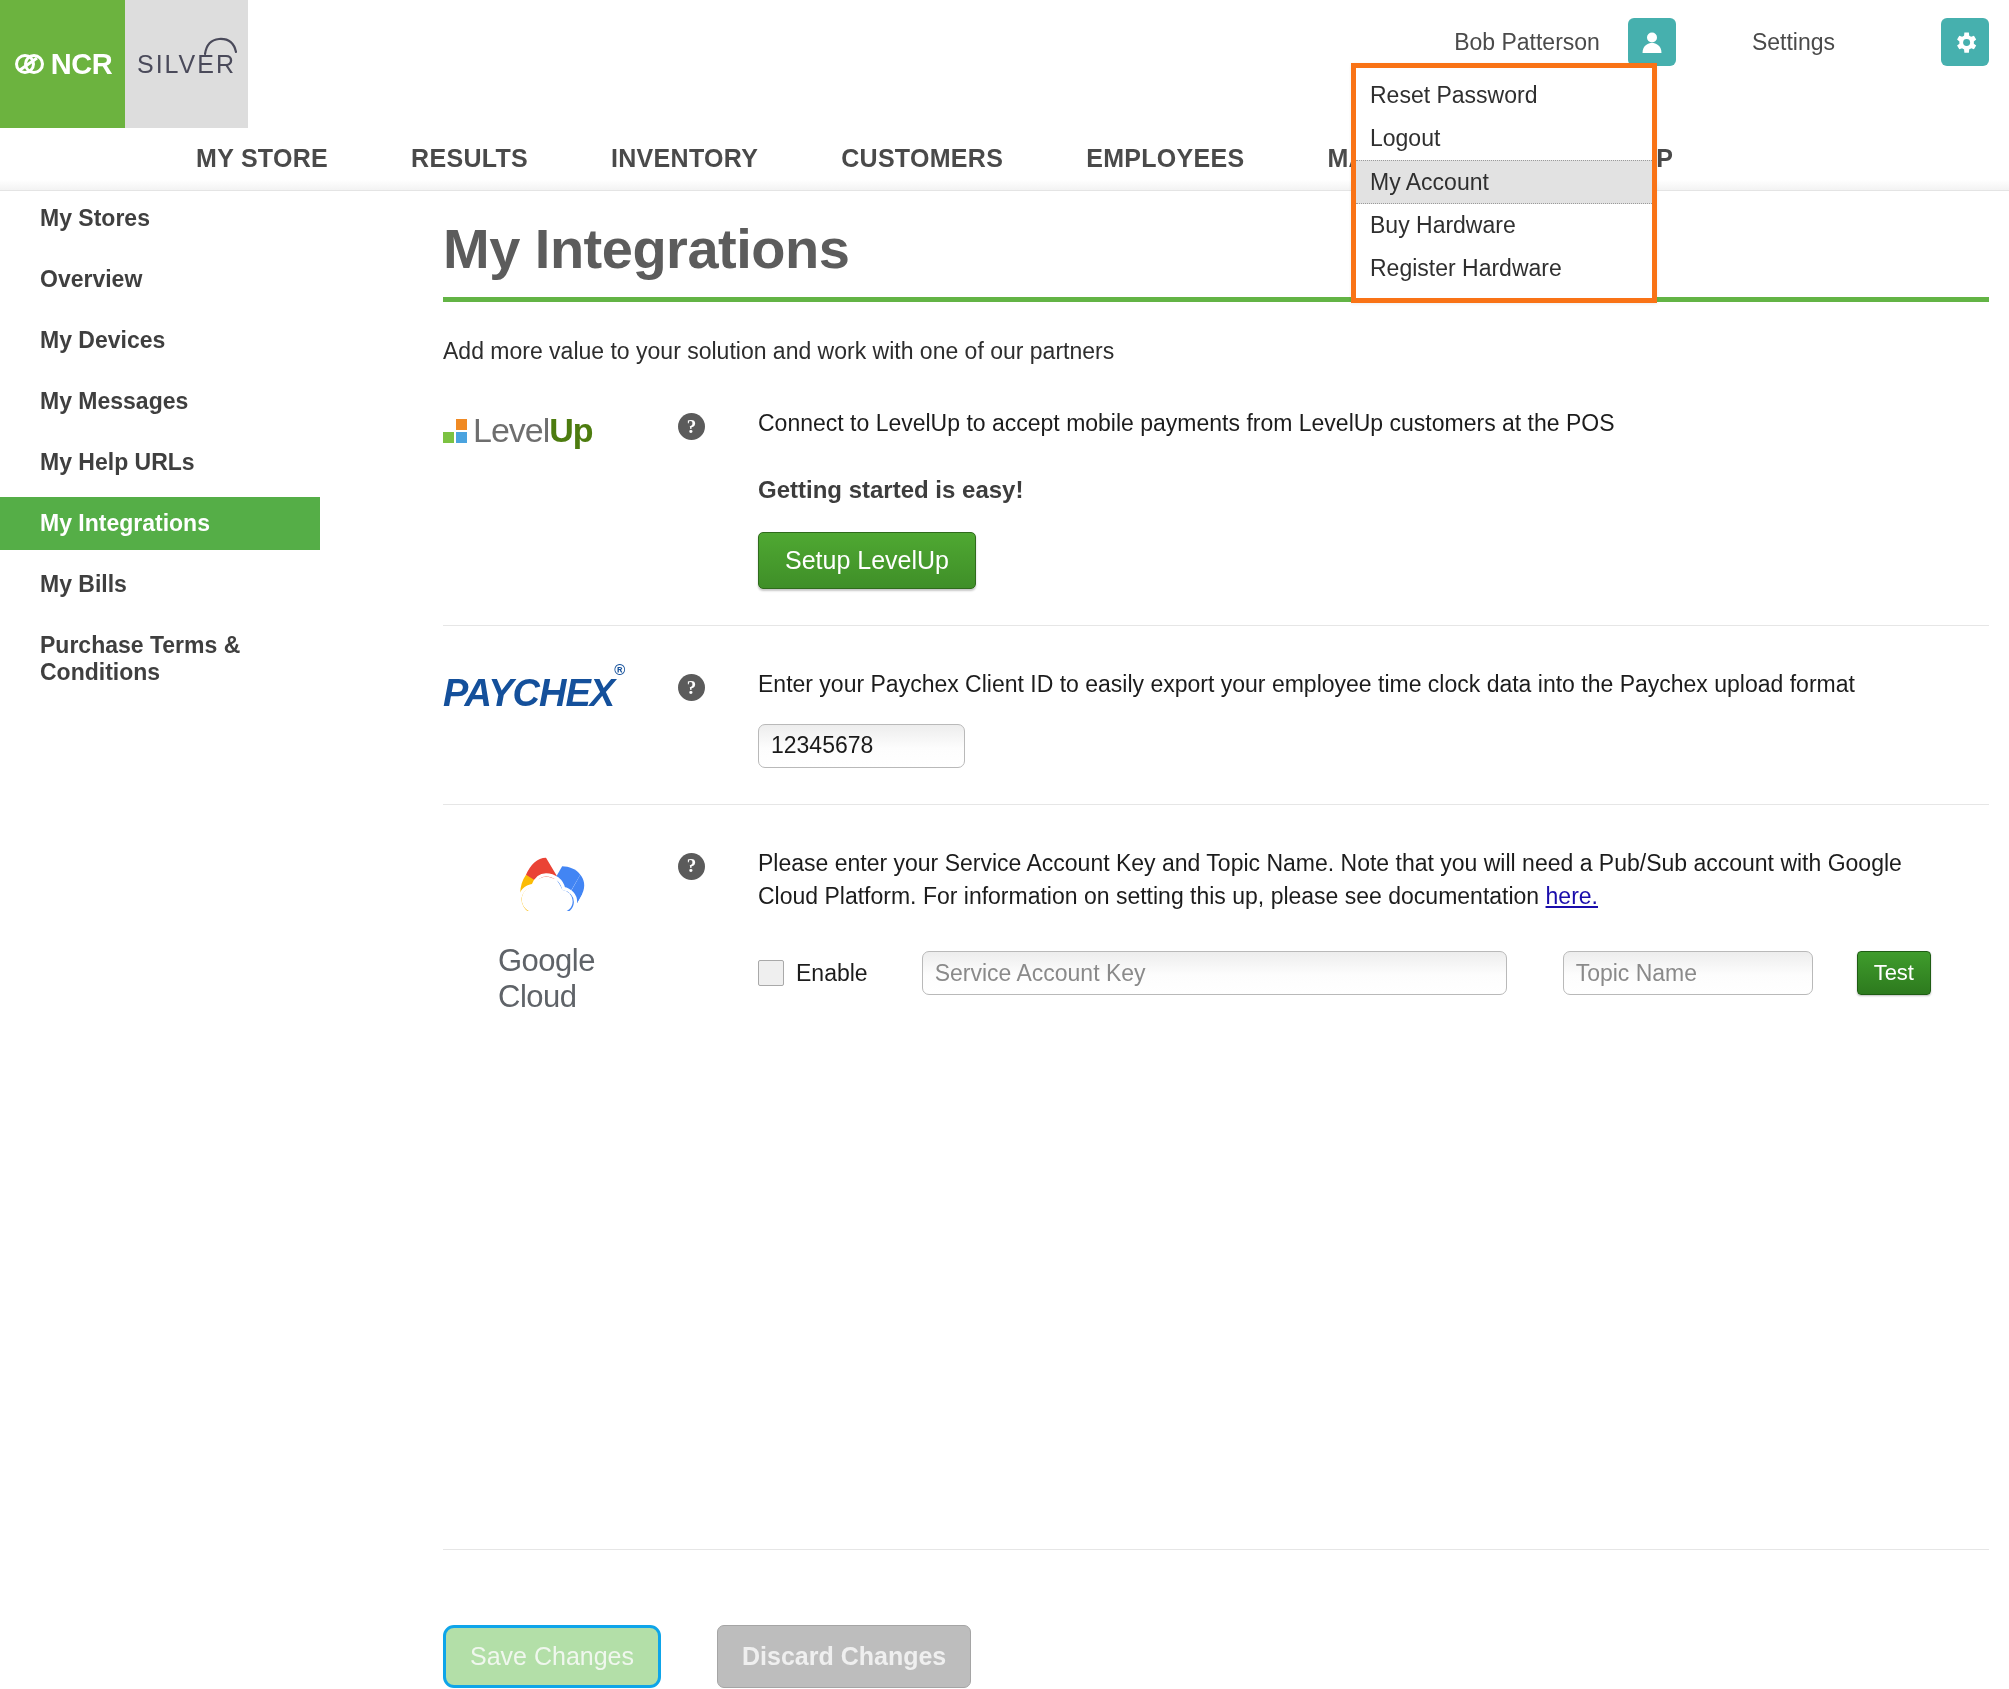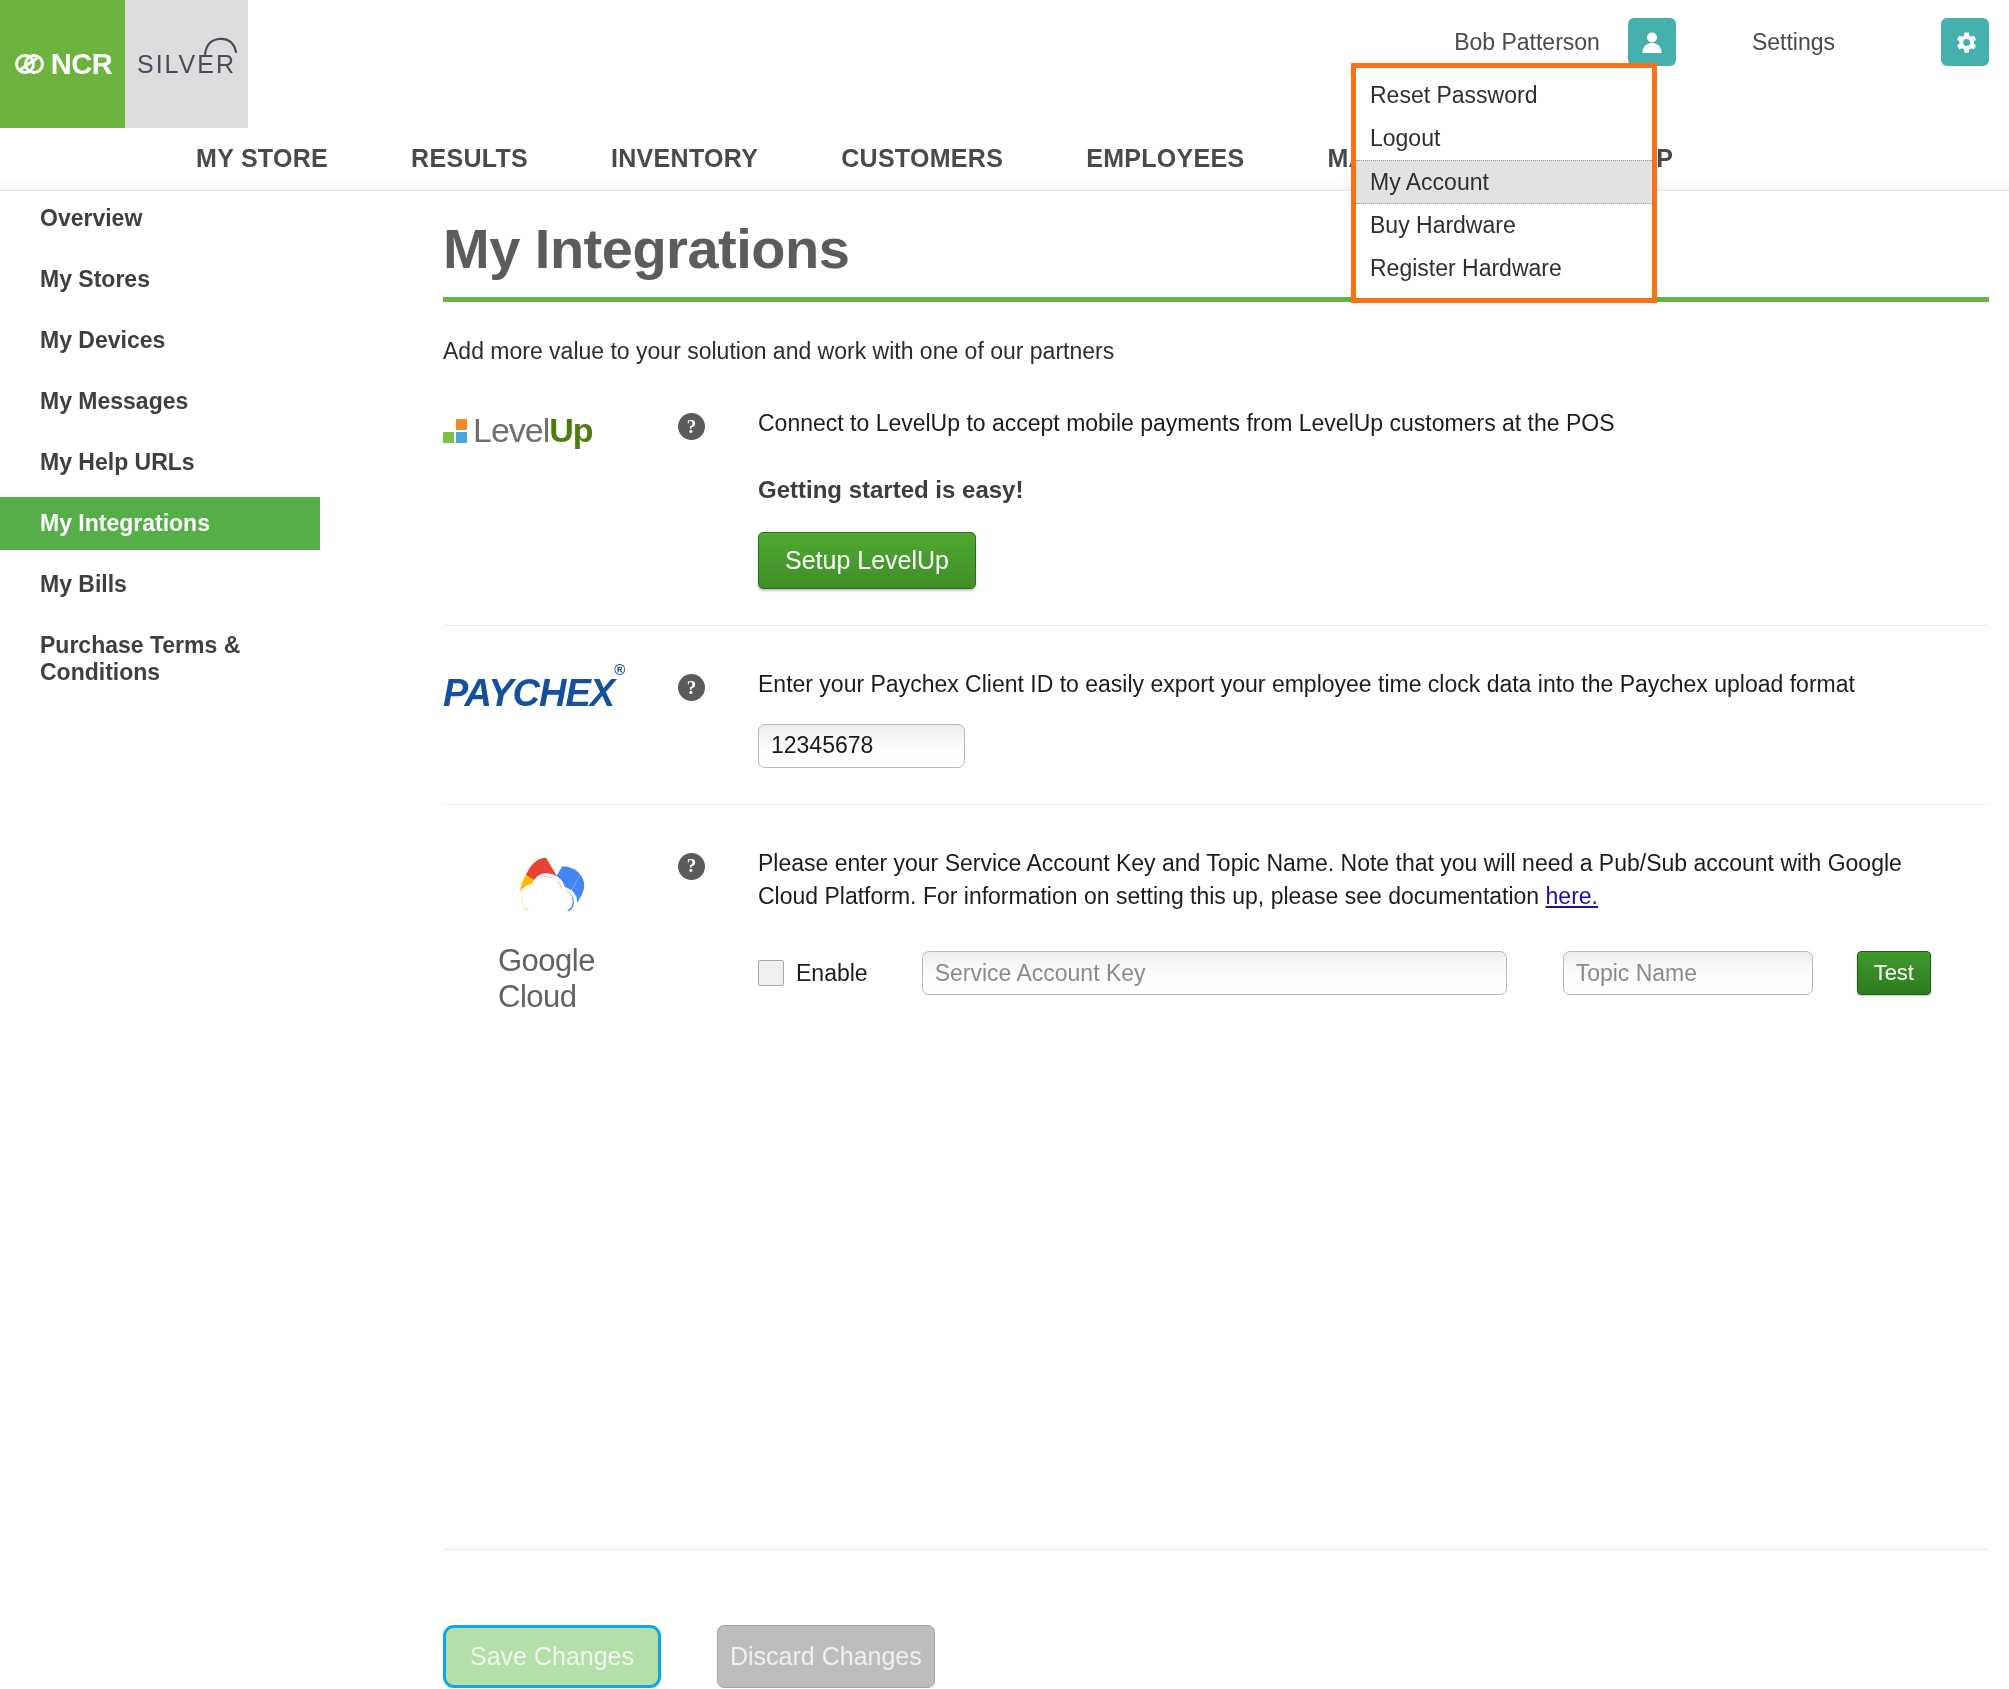--- a/index.html
+++ b/index.html
@@ -369,22 +369,23 @@
     font-size: 25px;
     padding: 14px 24px;
     cursor: default;
   }
   .btn-disabled-gray {
     background: #bdbdbd;
     border: 1px solid #a5a5a5;
     border-radius: 7px;
     color: #efefef;
     font-size: 25px;
-    padding: 14px 12px;
+    padding: 14px 24px;
     cursor: default;
+    font-weight: bold;
   }
 </style>
 </head>
 <body>
 
 <div id="header">
 
   <div id="logo-block">
     <div id="logo-ncr">
       <div id="logo-ncr-mark">
@@ -444,22 +445,22 @@
   <div class="dd-item">Reset Password</div>
   <div class="dd-item">Logout</div>
   <div class="dd-item active">My Account</div>
   <div class="dd-item">Buy Hardware</div>
   <div class="dd-item">Register Hardware</div>
 </div>
 
 <div id="body-wrap">
 
   <div id="sidebar">
+    <div class="side-item">My Stores</div>
     <div class="side-item">Overview</div>
-    <div class="side-item">My Stores</div>
     <div class="side-item">My Devices</div>
     <div class="side-item">My Messages</div>
     <div class="side-item">My Help URLs</div>
     <div class="side-item active">My Integrations</div>
     <div class="side-item">My Bills</div>
     <div class="side-item">Purchase Terms &amp; Conditions</div>
   </div>
 
   <div id="main">
     <h1 id="page-title">My Integrations</h1>

